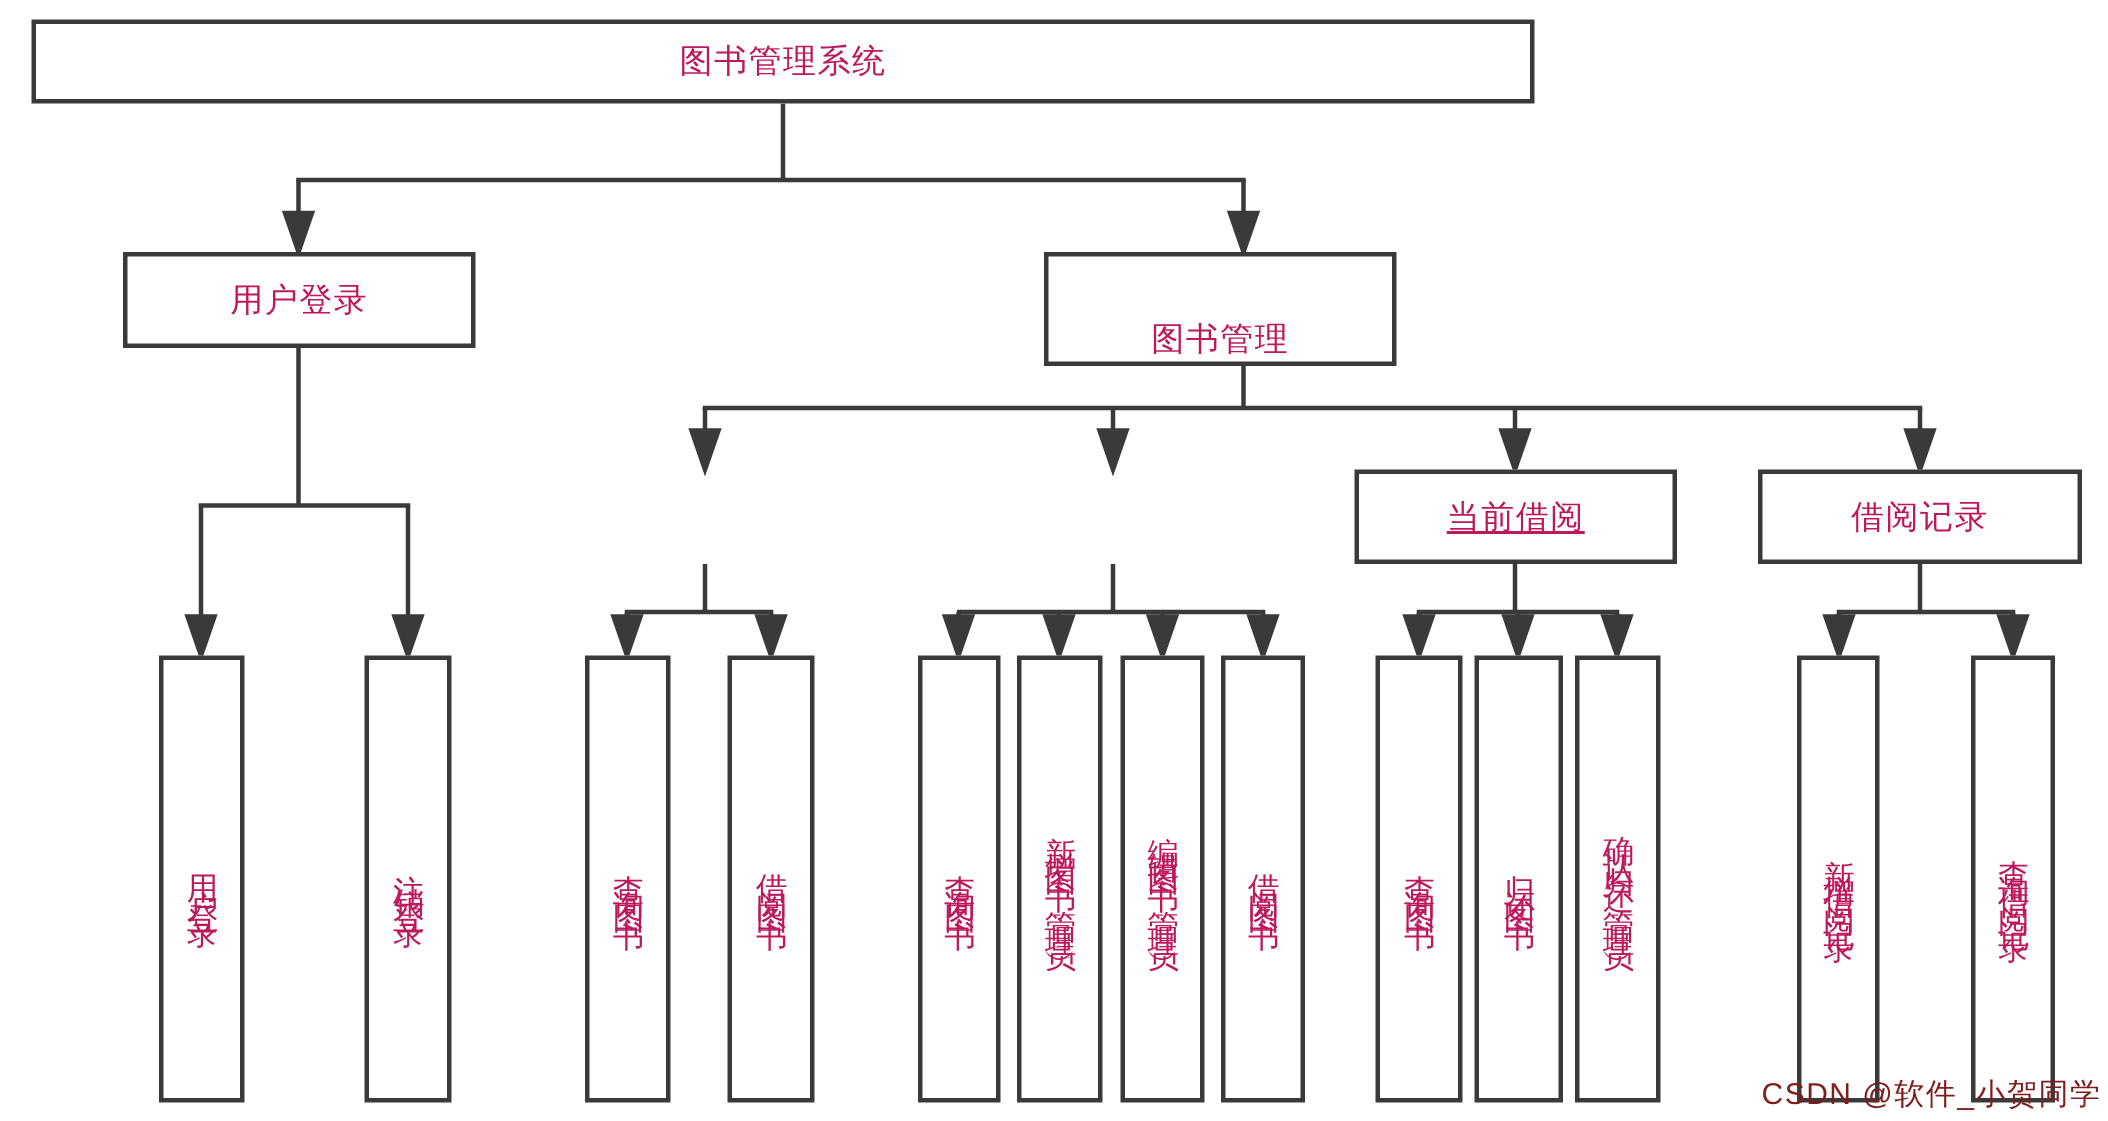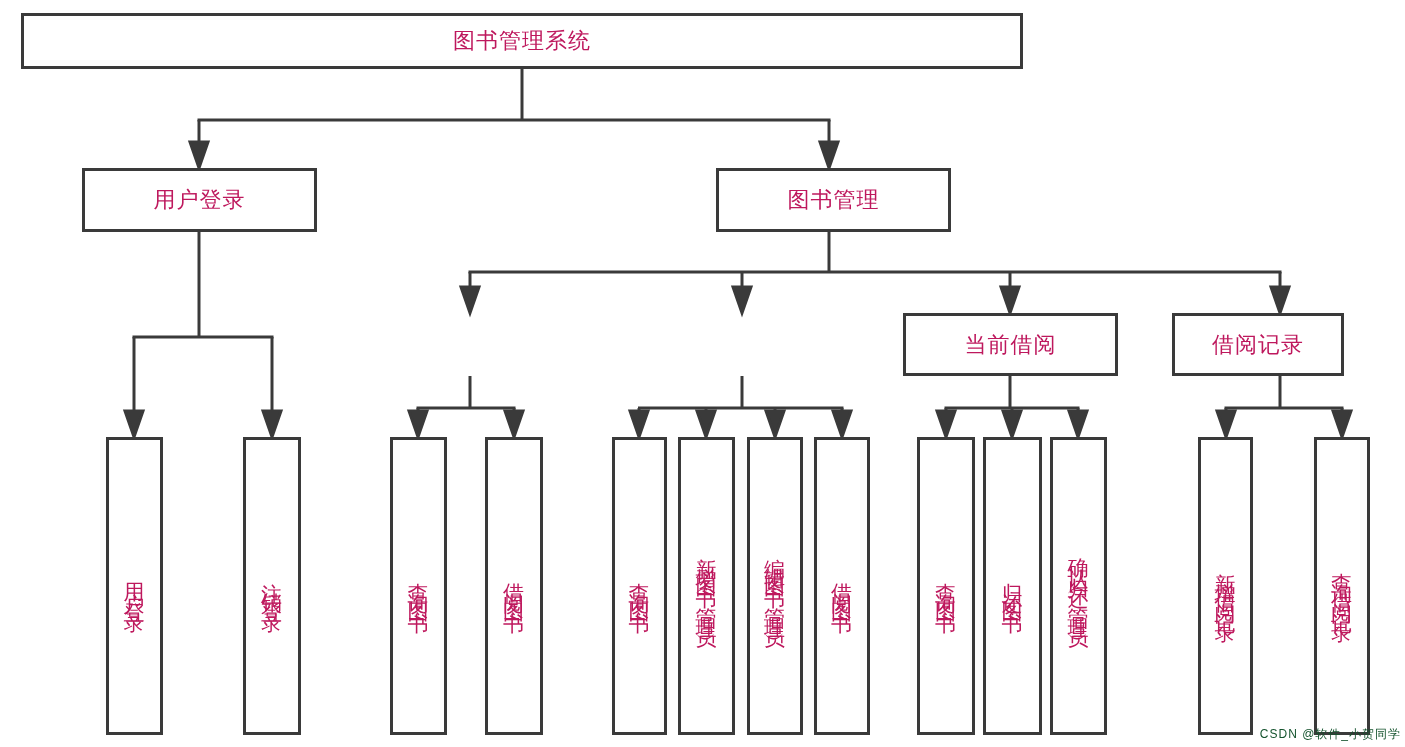--- a/index.html
+++ b/index.html
@@ -33,22 +33,22 @@
     writing-mode:vertical-rl;
     text-orientation:mixed;
     font-size:21px;
     letter-spacing:10px;
     line-height:1;
   }
   .watermark{
     position:absolute;
     right:4px;
     bottom:4px;
-    font-size:12px;
-    color:#14532d;
+    font-size:20px;
+    color:#7f1d1d;
     letter-spacing:1px;
     z-index:10;
     white-space:nowrap;
   }
 </style>
 </head>
 <body>
 
 <div class="stage">
 
@@ -114,28 +114,28 @@
     <polygon points="1333,411 1351,411 1342,437"></polygon>
   </svg>
 
   <div class="node h" style="left:21px;top:13px;width:1002px;height:56px;">
     <span>图书管理系统</span>
   </div>
 
   <div class="node h" style="left:82px;top:168px;width:235px;height:64px;">
     <span>用户登录</span>
   </div>
-  <div class="node h" style="left:716px;top:168px;width:235px;height:64px;">
+  <div class="node h" style="left:696px;top:168px;width:235px;height:76px;align-items:flex-end;">
     <span>图书管理</span>
   </div>
 
-  <div class="node h" style="left:903px;top:313px;width:215px;height:63px;">
+  <div class="node h" style="left:903px;top:313px;width:215px;height:63px;text-decoration:underline;">
     <span>当前借阅</span>
   </div>
-  <div class="node h" style="left:1172px;top:313px;width:172px;height:63px;">
+  <div class="node h" style="left:1172px;top:313px;width:216px;height:63px;">
     <span>借阅记录</span>
   </div>
 
   <div class="node v" style="left:106px;top:437px;width:57px;height:298px;">
     <span>用户登录</span>
   </div>
   <div class="node v" style="left:243px;top:437px;width:58px;height:298px;">
     <span>注销登录</span>
   </div>
 

